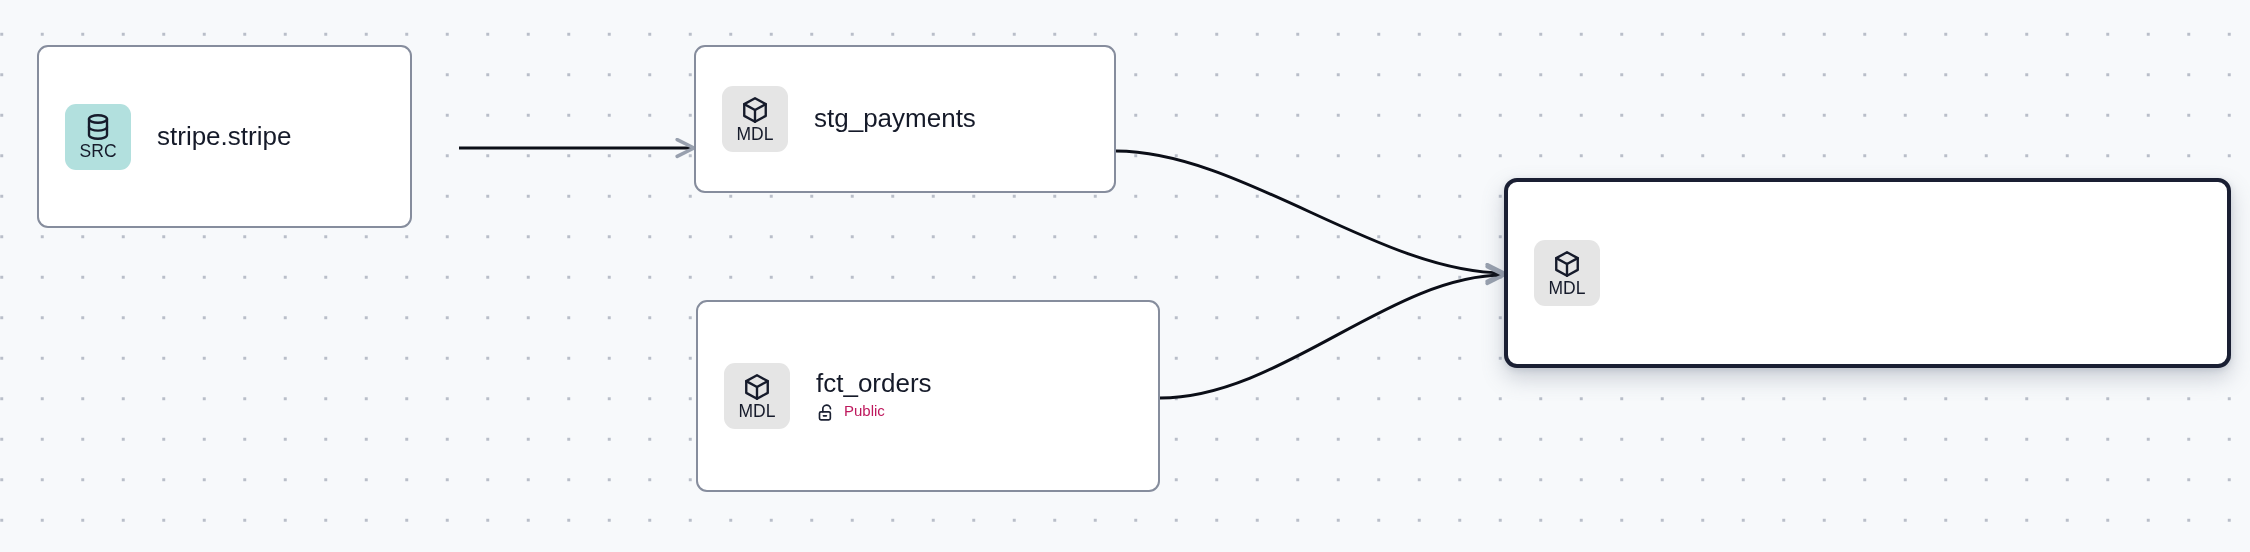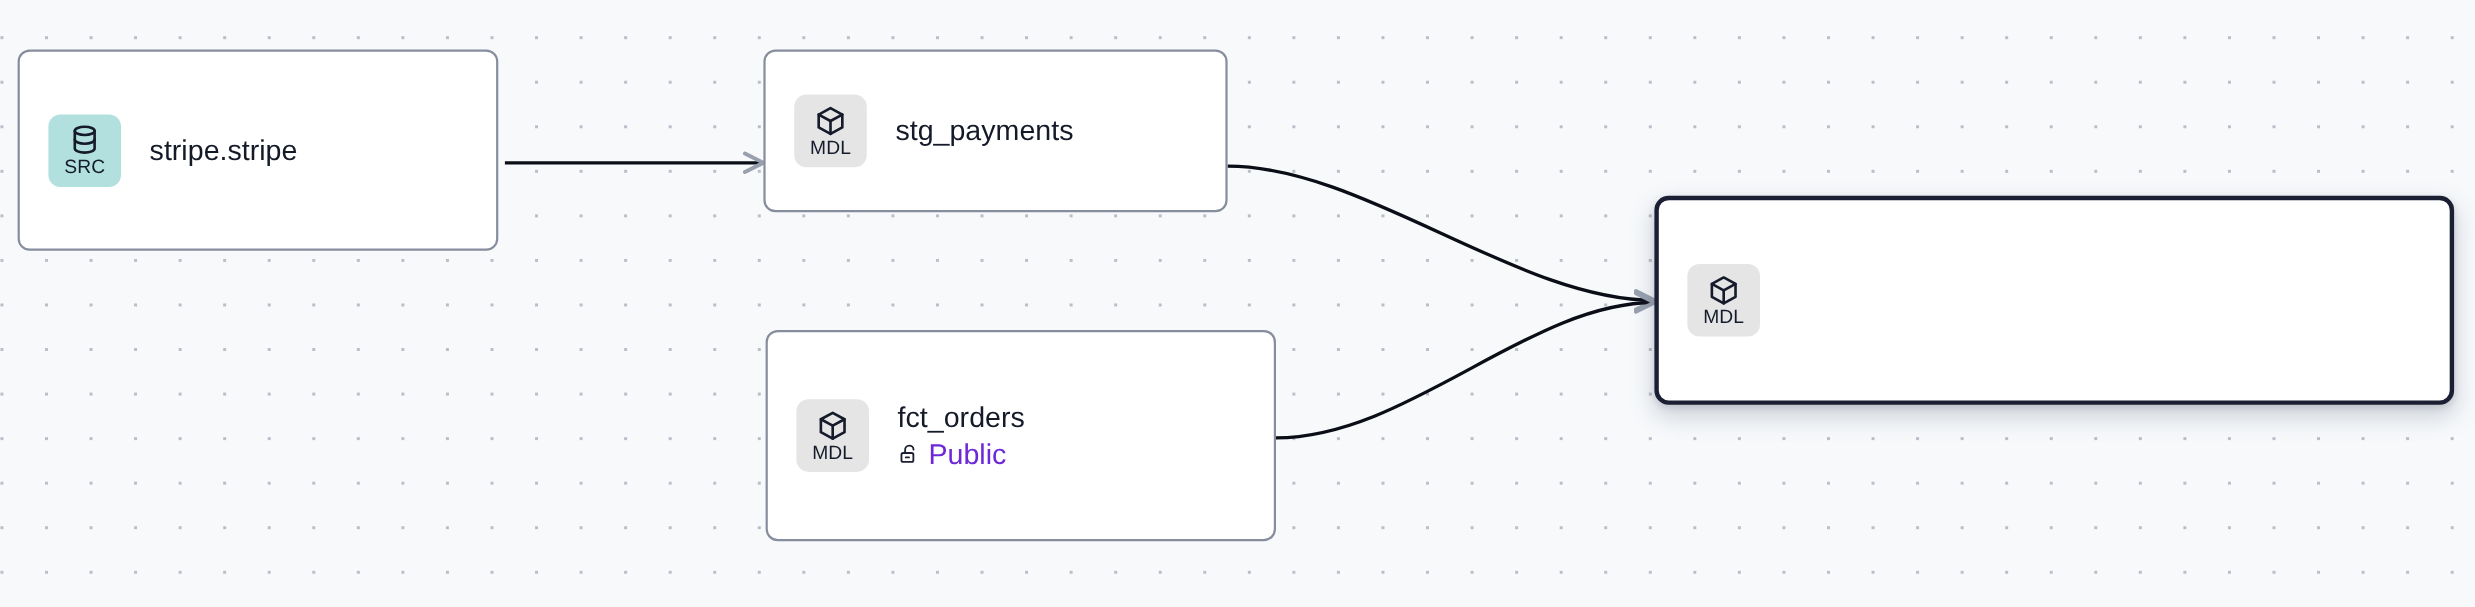--- a/index.html
+++ b/index.html
@@ -74,25 +74,24 @@
     min-width: 0;
   }
   .node-title {
     font-size: 26px;
     line-height: 1.12;
     color: #151a29;
     white-space: nowrap;
   }
   .node-sub {
     display: flex;
-    align-items: center;
     gap: 8px;
-    font-size: 26px;
+    font-size: 15px;
     line-height: 1.1;
-    color: #6d28d9;
+    color: #be185d;
     white-space: nowrap;
   }
   .node-sub svg { display: block; flex: 0 0 auto; }
 </style>
 </head>
 <body>
 
 <div id="canvas">
 
   <svg id="edges" viewBox="0 0 2250 552" width="2250" height="552">
@@ -108,21 +107,21 @@
 
     <g>
       <path d="M 1116,151 C 1240,151 1380,273 1504,273" fill="none" stroke="#0b0e17" stroke-width="3" marker-end="url(#chev)"></path>
     </g>
 
     <g>
       <path d="M 1160,398 C 1280,398 1390,275 1504,275" fill="none" stroke="#0b0e17" stroke-width="3" marker-end="url(#chev)"></path>
     </g>
   </svg>
 
-  <div class="node" style="left:16px; top:45px; width:437px; height:183px;">
+  <div class="node" style="left:37px; top:45px; width:375px; height:183px;">
     <div class="badge src">
       <span>
         <svg width="30" height="30" viewBox="0 0 24 24" fill="none" stroke="#161b2b" stroke-width="1.9" stroke-linecap="round" stroke-linejoin="round">
           <ellipse cx="12" cy="5.6" rx="7.2" ry="3"></ellipse>
           <path d="M4.8 5.6 v12.8 c0 1.66 3.22 3 7.2 3 s7.2 -1.34 7.2 -3 V5.6"></path>
           <path d="M4.8 11.9 c0 1.66 3.22 3 7.2 3 s7.2 -1.34 7.2 -3"></path>
         </svg>
       </span>
       <span class="badge-text">SRC</span>
     </div>

